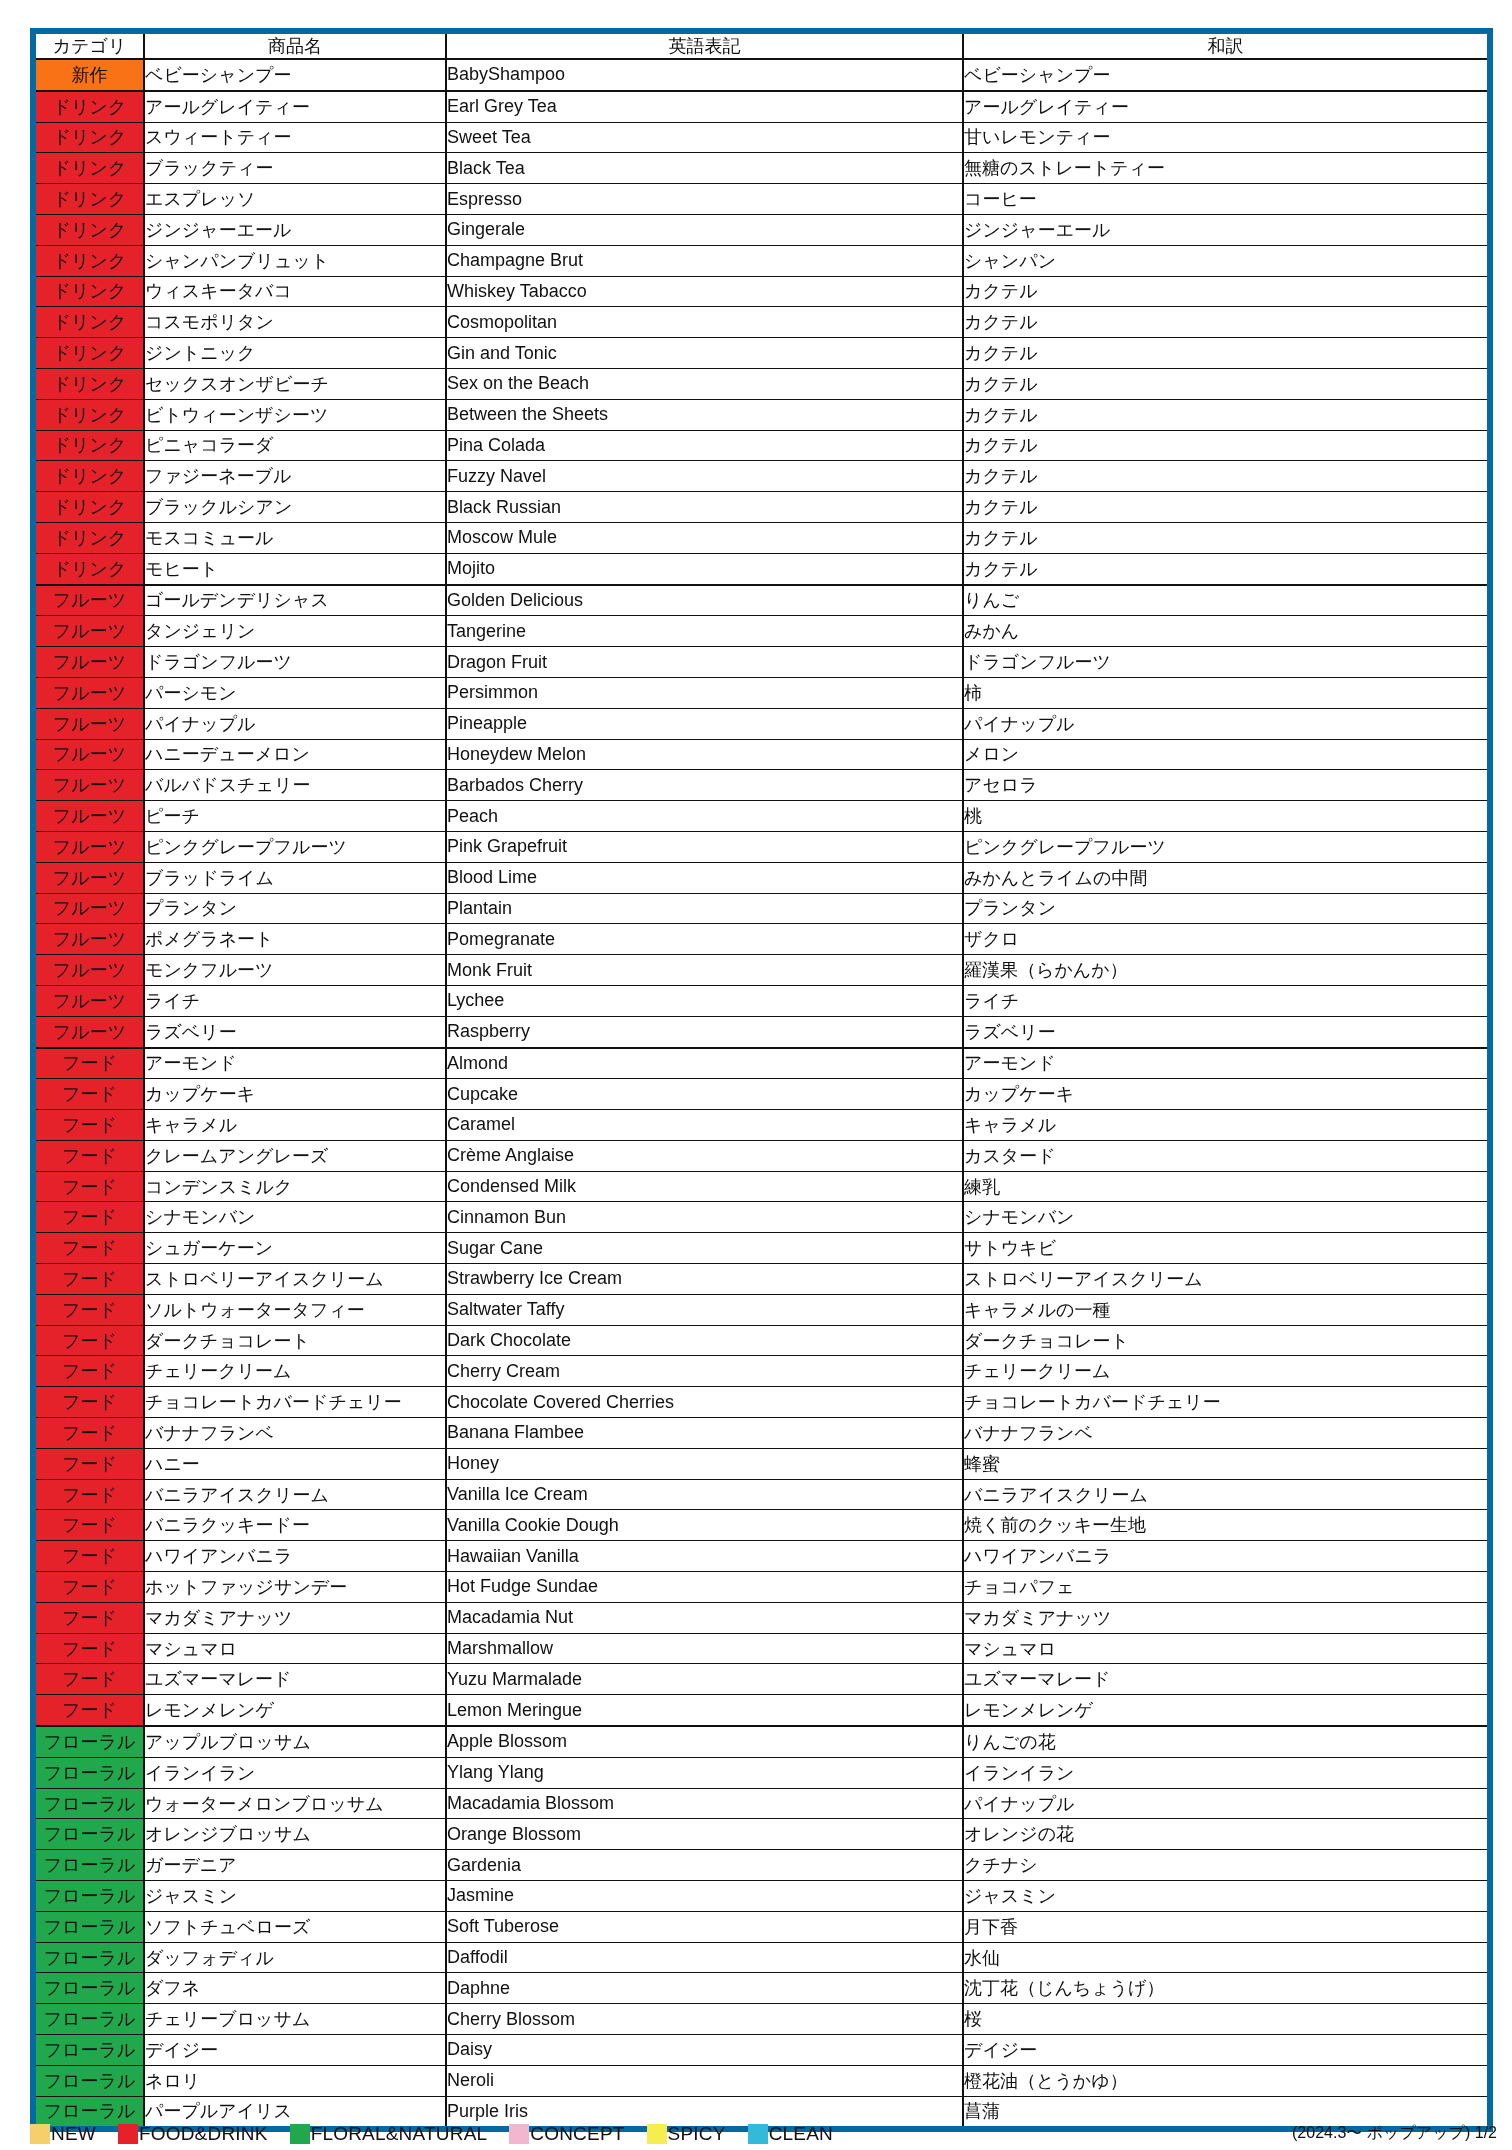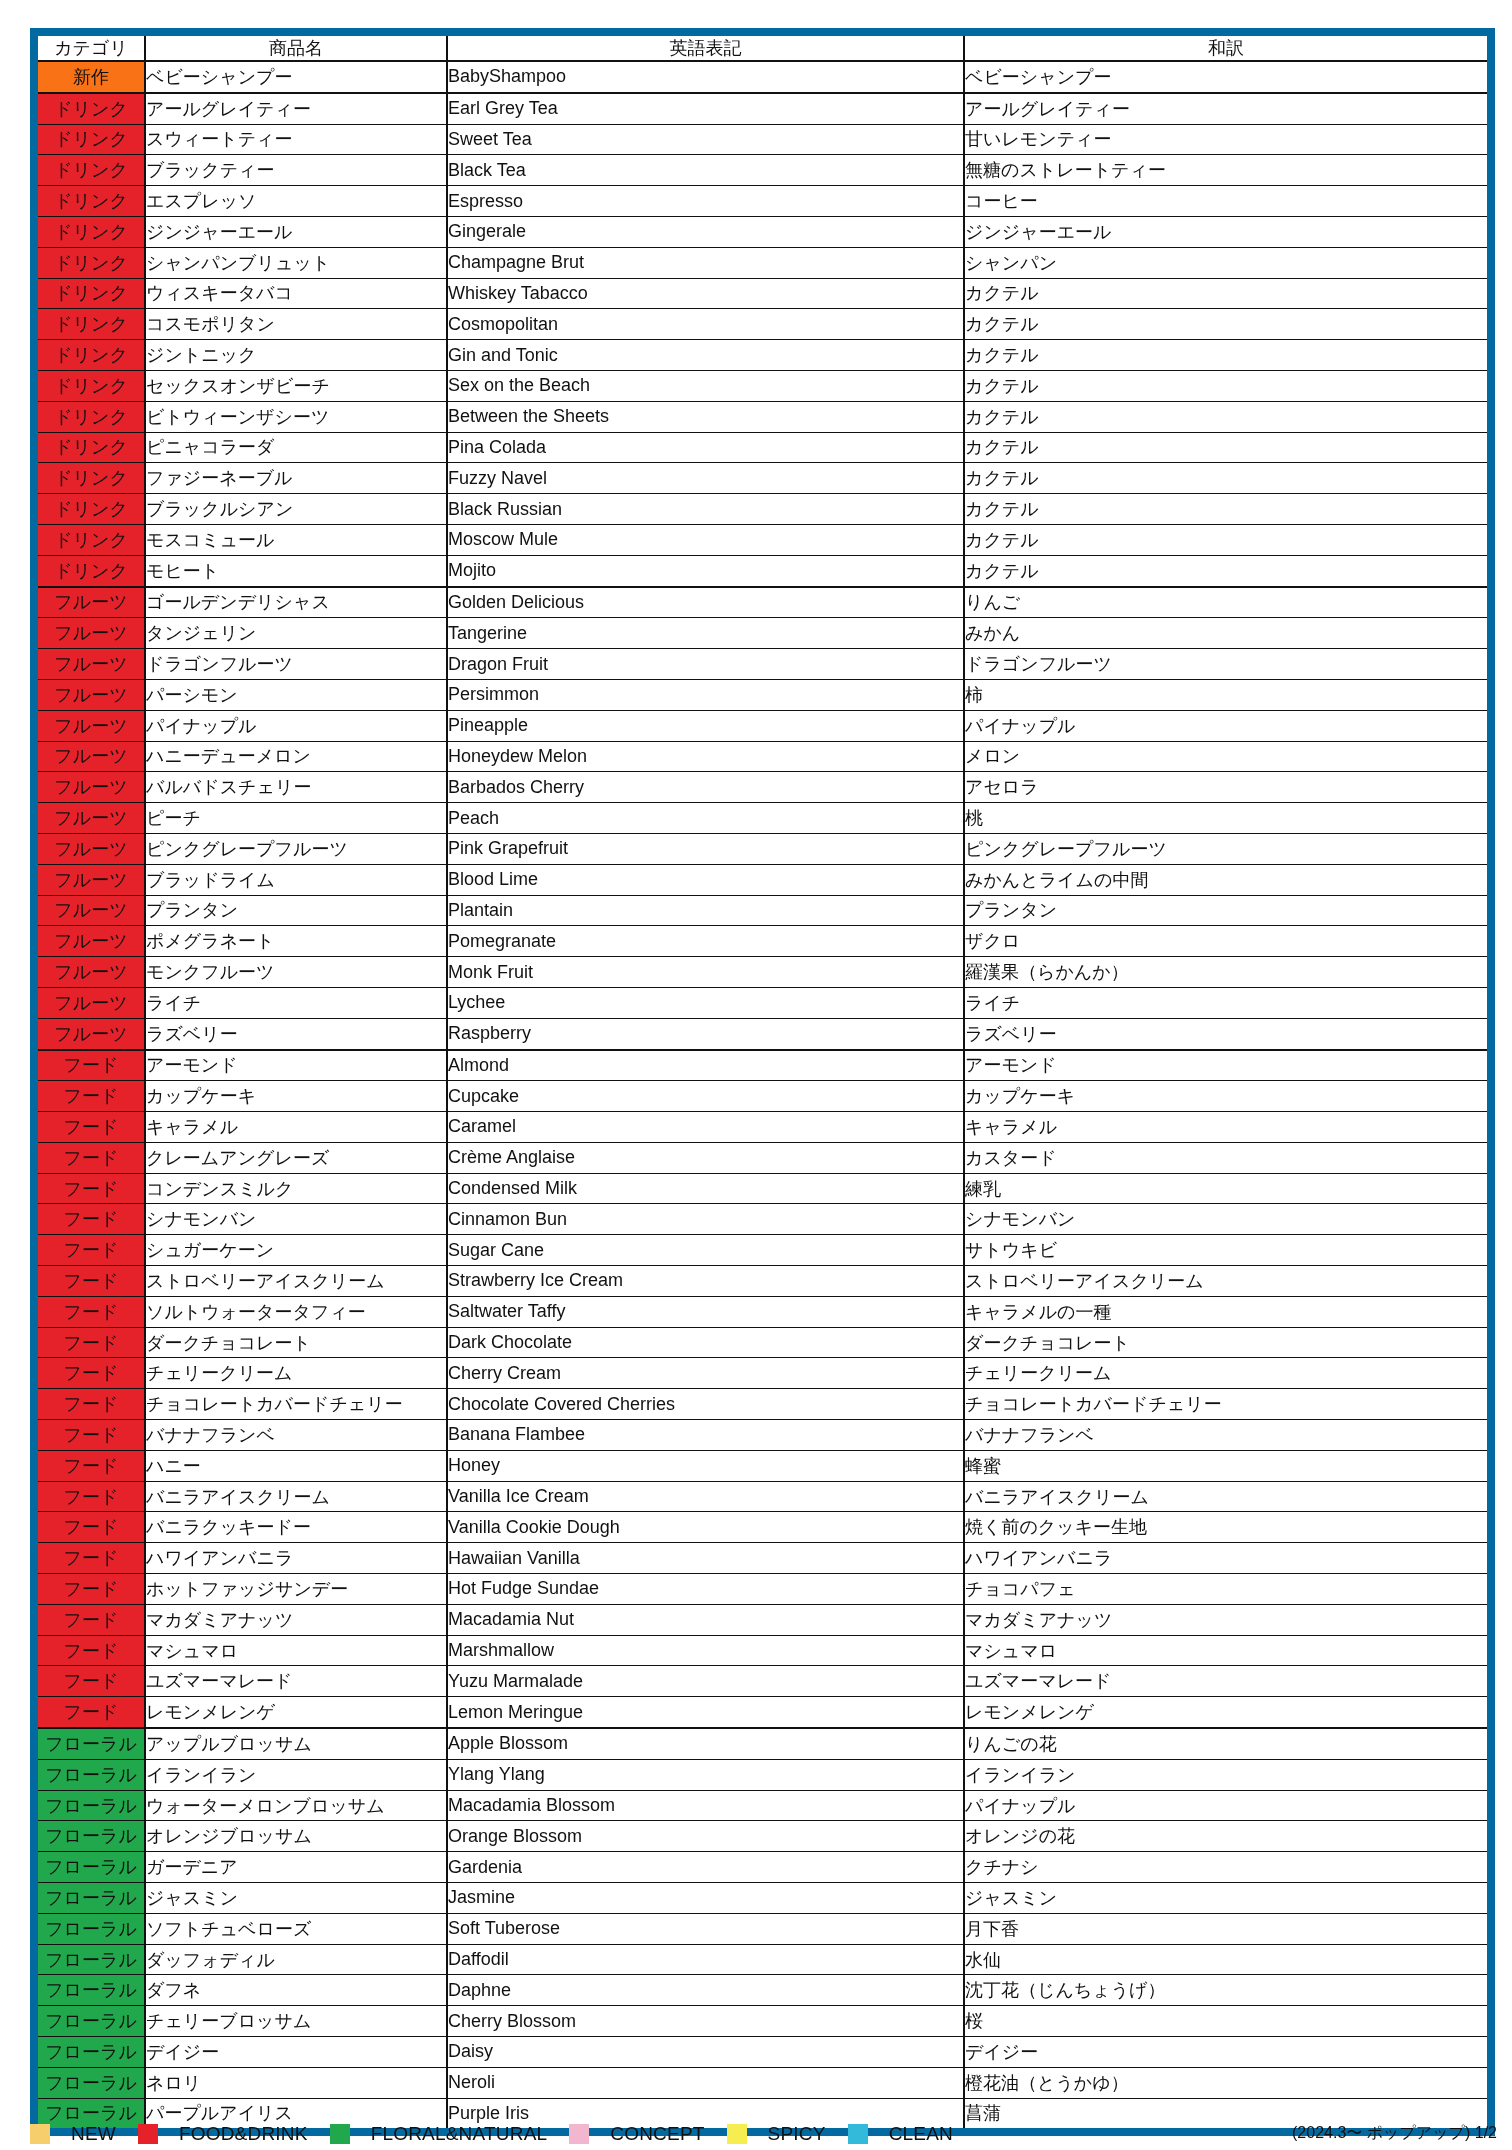--- a/index.html
+++ b/index.html
@@ -9,21 +9,21 @@
     background:#ffffff;
     font-family:"Liberation Sans","DejaVu Sans",sans-serif;
     color:#111;
     overflow:hidden;
   }
   table.products {
     position:absolute; left:30px; top:28px;
     width:1457px;
     border-collapse:collapse;
     table-layout:fixed;
-    border:8px solid #0369a1;
+    border:6px solid #0369a1;
   }
   table.products th {
     height:24px;
     font-size:18px; font-weight:normal;
     text-align:center; vertical-align:middle;
     border:1px solid #111;
     border-left:2px solid #111;
     border-bottom:2px solid #111;
     padding:0;
   }
@@ -39,21 +39,21 @@
   tr.section-start td { border-top:2px solid #111; }
   td.cat  { text-align:center; }
   td.name { text-align:left; padding-left:14px; }
   td.en   { text-align:left; padding-left:10px; font-size:19px; }
   td.ja   { text-align:left; padding-left:16px; }
   .footer {
     position:absolute; left:30px; top:2119px; width:1473px; height:29px;
     display:flex; justify-content:space-between; align-items:center;
   }
   .legend { display:flex; align-items:center; gap:22px; }
-  .legend-item { display:flex; align-items:center; gap:21px; }
+  .legend-item { display:flex; align-items:center; gap:1px; }
   .swatch { width:20px; height:20px; display:inline-block; }
   .legend-label { font-size:19px; letter-spacing:0.2px; }
   .note { font-size:16px; padding-right:6px; }
 </style>
 </head>
 <body>
 
 <div class="sheet">
 
   <table class="products">

